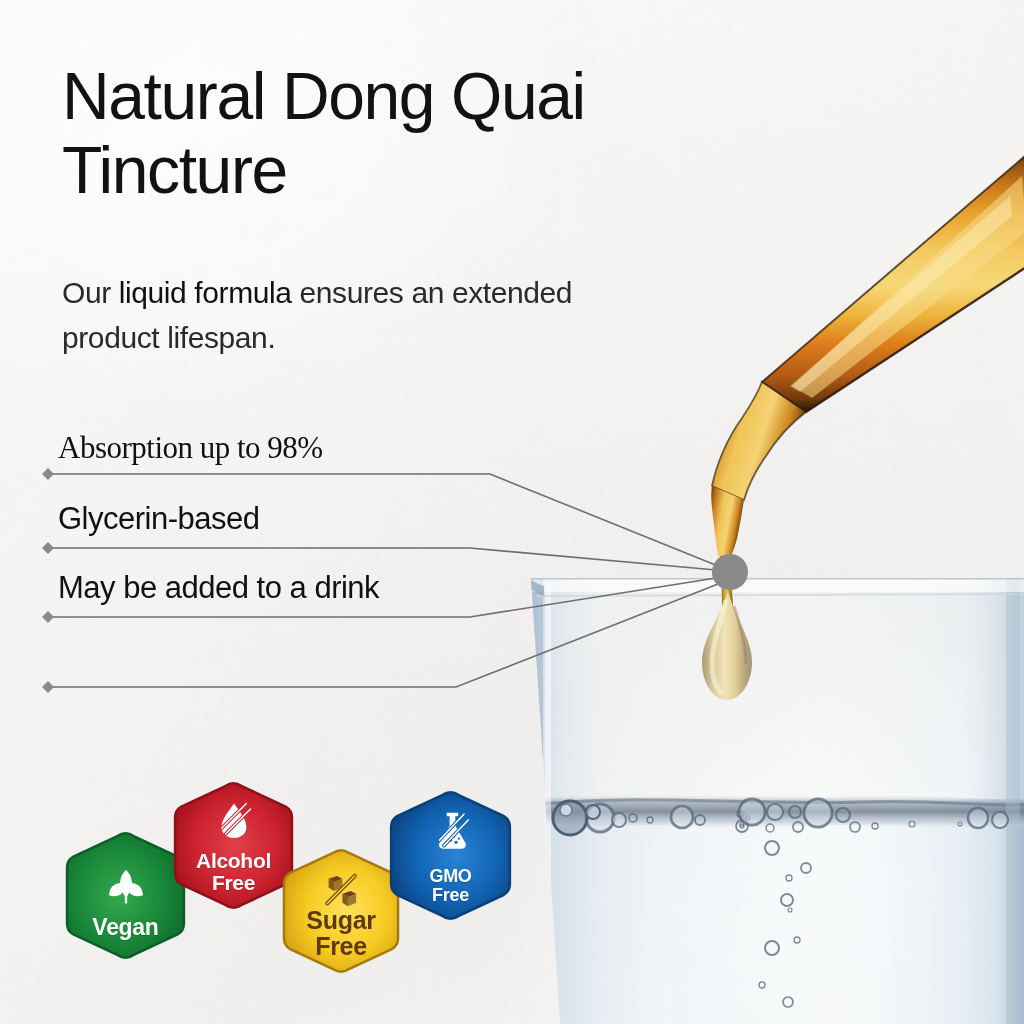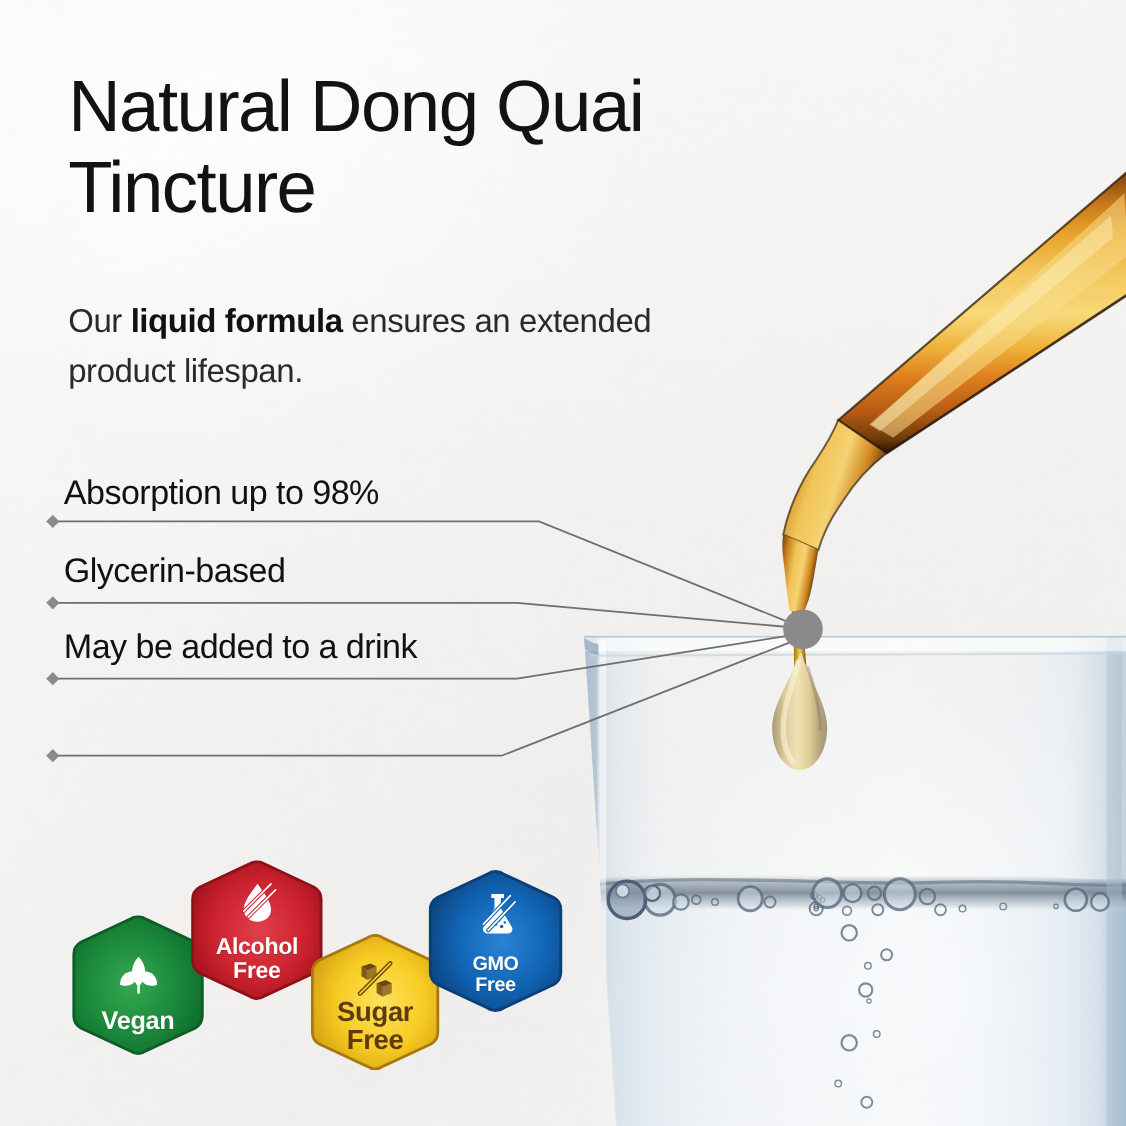--- a/index.html
+++ b/index.html
@@ -17,26 +17,26 @@
       linear-gradient(150deg,#fbfaf9 0%,#f3f2f0 45%,#efeeec 72%,#f8f7f6 100%);}
   .bg-mottle{position:absolute;inset:0;opacity:.55;}
   .bg-mottle svg{width:100%;height:100%;display:block;}
 
   
   .headline{position:absolute;left:62px;top:60px;width:720px;
     font-size:66px;line-height:1.12;font-weight:400;color:#121212;
     letter-spacing:-1.4px;}
   .subcopy{position:absolute;left:62px;top:270px;width:560px;
     font-size:30px;line-height:1.5;color:#2a2a2a;letter-spacing:-.4px;font-weight:400;}
-  .subcopy b{font-weight:700;color:#111;}
+  .subcopy b{font-weight:400;color:#111;}
 
   
   .callout{position:absolute;left:58px;font-size:31px;color:#111;
     letter-spacing:-.5px;white-space:nowrap;font-weight:400;}
-  .c1{top:430px;} .c2{top:501px;} .c3{top:570px;} .c4{top:640px;}
+  .c1{top:430px;font-family:Liberation Serif, serif;} .c2{top:501px;} .c3{top:570px;} .c4{top:640px;}
 
   
   #lines{position:absolute;left:0;top:0;width:1024px;height:1024px;pointer-events:none;}
 
   
   .badge{position:absolute;display:flex;flex-direction:column;
     align-items:flex-start;justify-content:flex-start;}
   .badge .hexwrap{position:relative;width:100%;height:100%;}
   .badge svg.hex{position:absolute;inset:0;width:100%;height:100%;}
   .badge .lbl{position:absolute;left:0;right:0;text-align:center;

